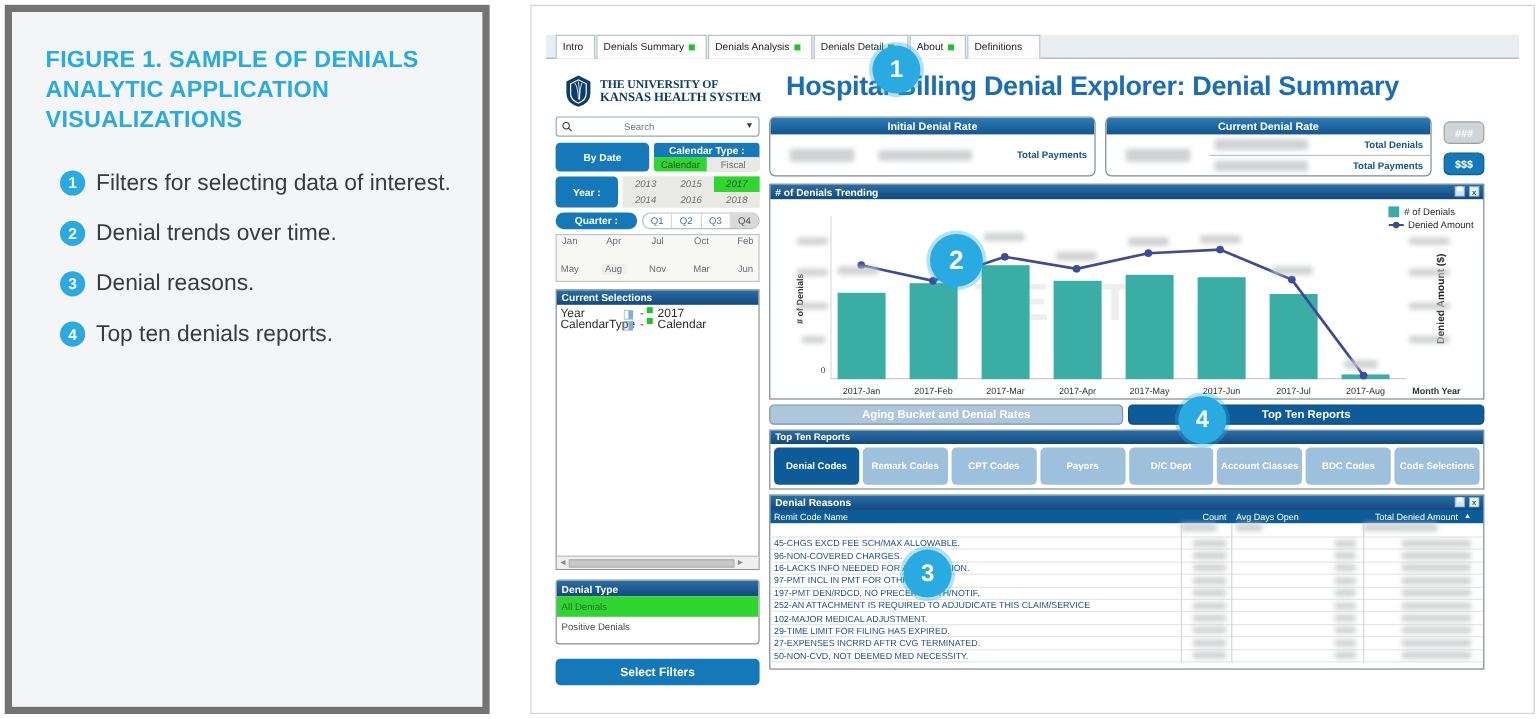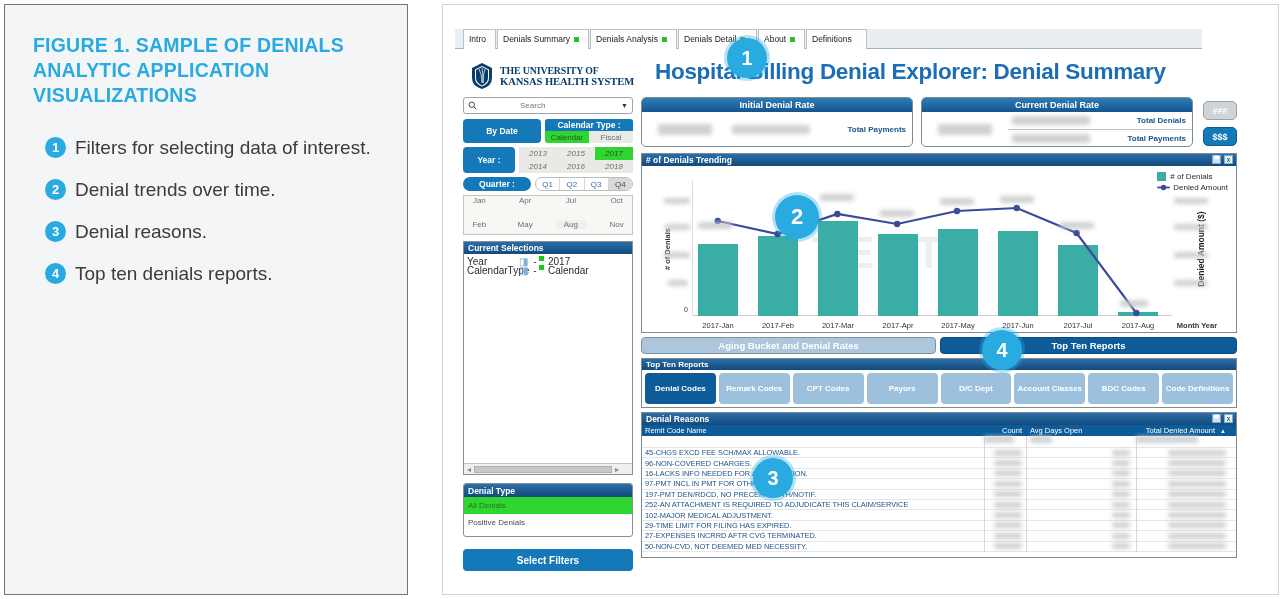--- a/index.html
+++ b/index.html
@@ -8,21 +8,21 @@
     width:1283px; height:599px;
     background:#ffffff;
     font-family:"Liberation Sans", sans-serif;
     overflow:hidden;
     position:relative;
   }
 
   
   #caption-panel{
     position:absolute; left:4px; top:4px; width:404px; height:591px;
-    background:#f4f5f6; border:1px solid #737373;
+    background:#f4f5f6; border:6px solid #737373;
   }
   #caption-title{
     position:absolute; left:28px; top:28px; width:340px;
     color:#29ABE2; font-weight:bold; font-size:19.5px; line-height:25px;
     letter-spacing:0.2px;
   }
   #caption-list{ position:absolute; left:40px; top:130px; width:340px; }
   .cap-item{ display:flex; align-items:flex-start; margin-bottom:16px; }
   .cap-badge{
     flex:0 0 auto; width:21px; height:21px; border-radius:50%;
@@ -37,21 +37,21 @@
     position:absolute; left:442px; top:4px; width:837px; height:591px;
     background:#ffffff; border:1px solid #cfd3d6;
   }
   #app-inner{
     position:absolute; left:12px; top:12px; width:811px; height:565px;
     background:#ffffff;
   }
 
   
   #tabbar{
-    position:absolute; left:0; top:12px; width:747px; height:20px;
+    position:absolute; left:0; top:12px; width:811px; height:20px;
     background:#e8eef1; border-bottom:1px solid #9fb4bf;
   }
   .tab{
     position:absolute; top:0; height:20px; background:#fdfdfd;
     border:1px solid #b7c3c9; border-bottom:none;
     font-size:8.5px; color:#1c1c1c; display:flex; align-items:center;
     padding:0 5px; white-space:nowrap; line-height:1;
   }
   .tab.active{ background:#ffffff; font-weight:normal; }
   .tab .dot{
@@ -110,21 +110,21 @@
   #quarter-row{ position:absolute; left:0; top:80px; width:170px; height:14px; }
   #q-label{ position:absolute; left:0; top:0; width:68px; height:14px; border-radius:7px; }
   #q-grid{ position:absolute; left:72px; top:0; width:98px; height:14px; display:flex;
            border:1px solid #b9bec1; border-radius:7px; overflow:hidden; background:#fff; }
   #q-grid > div{ flex:1; font-size:8px; color:#3b6f9e; display:flex;align-items:center;justify-content:center;
                  border-right:1px solid #d6d9db; }
   #q-grid > div:last-child{ border-right:none; }
   #q-grid > div.mid{ background:#d9d9d9; color:#4a4a4a; }
 
   #month-grid{ position:absolute; left:0; top:98px; width:170px; height:40px;
-               display:grid; grid-template-columns:repeat(4,1fr); grid-template-rows:repeat(3,1fr);
+               display:grid; grid-template-columns:repeat(5,1fr); grid-template-rows:repeat(3,1fr);
                border:1px solid #c2c6c9; background:#f7f7f4;gap:15px; }
   #month-grid > div{ font-size:8px; color:#6b6f72; display:flex;align-items:center;justify-content:center; }
   #month-grid > div.mid{ background:#dcdcdc; color:#4a4a4a; }
   #month-grid > div.lite2{ background:#efefec; }
 
   #cursel{ position:absolute; left:0; top:144px; width:170px; height:234px;
            border:1px solid #8c8f92; background:#fff; }
   #cursel-head{ height:12px; background:#1a5c96;
     background:linear-gradient(#2a6ea8,#134a7c);
     color:#fff; font-size:8.5px; font-weight:bold; display:flex; align-items:center; padding-left:4px; }
@@ -533,21 +533,21 @@
   <div id="ttr-panel">
     <div id="ttr-head">Top Ten Reports</div>
     <div id="ttr-tabs">
       <div class="ttr-tab active">Denial Codes</div>
       <div class="ttr-tab">Remark Codes</div>
       <div class="ttr-tab">CPT Codes</div>
       <div class="ttr-tab">Payors</div>
       <div class="ttr-tab">D/C Dept</div>
       <div class="ttr-tab">Account Classes</div>
       <div class="ttr-tab">BDC Codes</div>
-      <div class="ttr-tab">Code Definitions</div>
+      <div class="ttr-tab">Code Selections</div>
     </div>
   </div>
 
   <div id="dr-panel">
     <div id="dr-head">
       <span>Denial Reasons</span>
       <span class="hicons">
         <svg width="9" height="9" viewBox="0 0 10 10">
               <rect x="0.5" y="0.5" width="9" height="9" fill="#cfe3f2" stroke="#7fa9cc"></rect>
               <rect x="2.5" y="0.5" width="5" height="4" fill="#fff"></rect>

